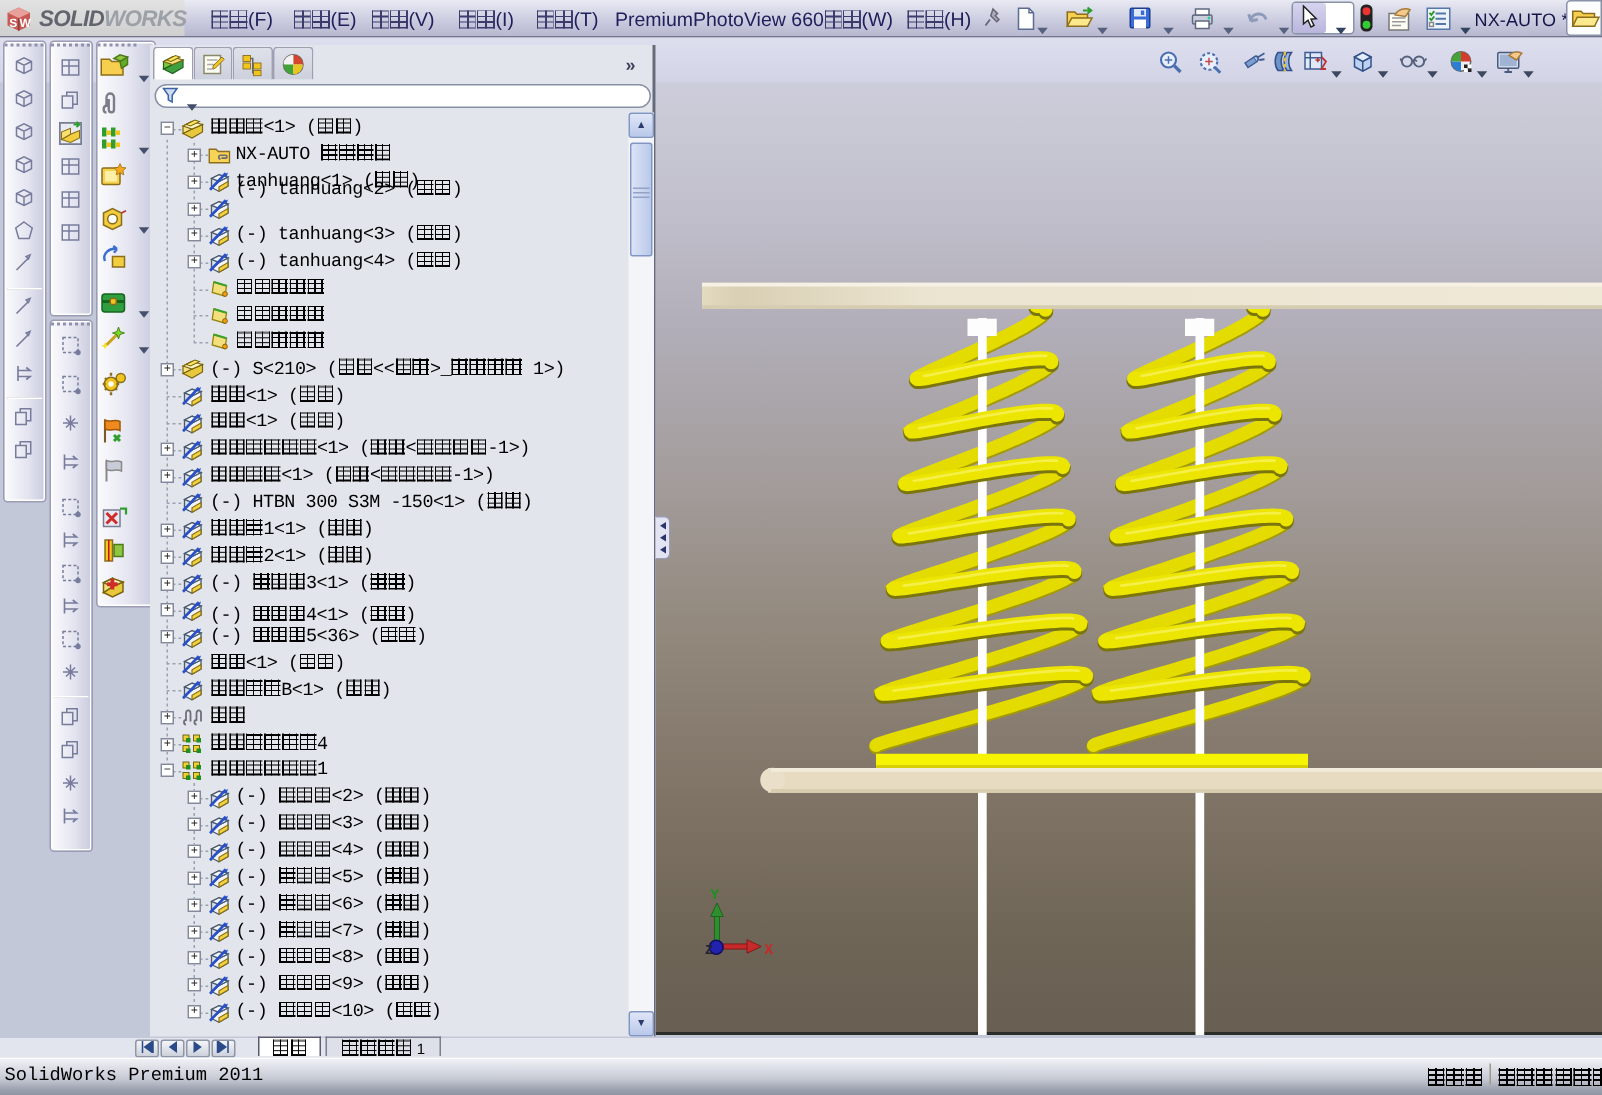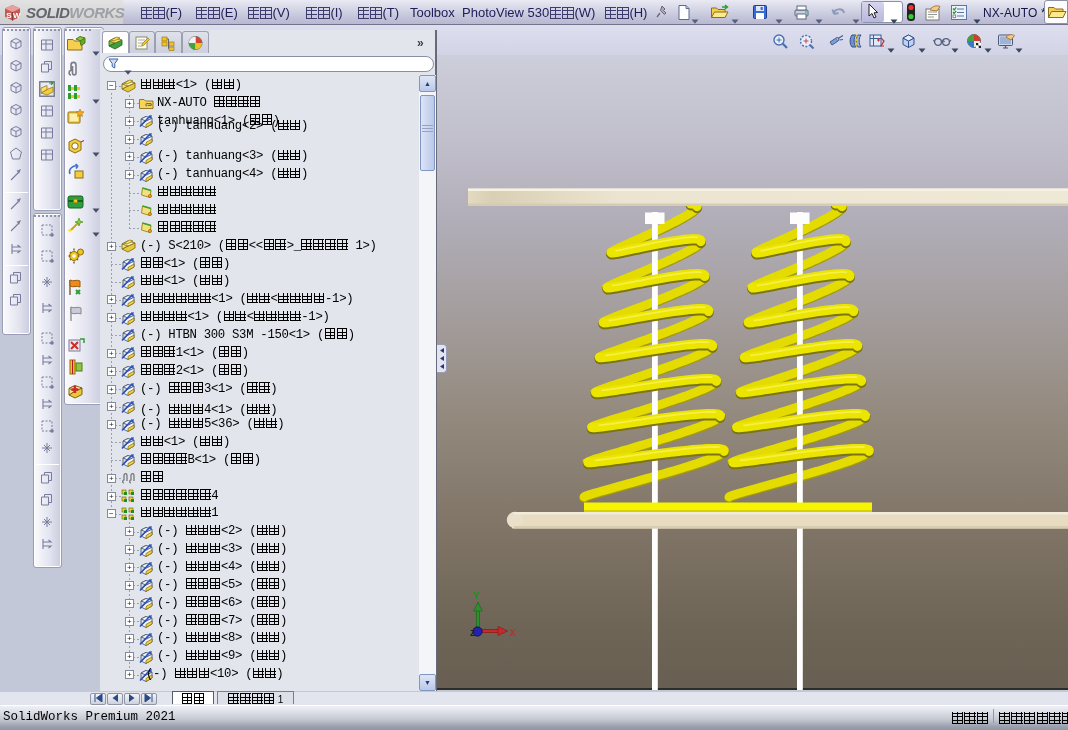--- a/index.html
+++ b/index.html
@@ -37,22 +37,22 @@
       <path d="M9.5 9 L9.5 17.5" stroke="#8a3a38"></path>
       <text x="3.2" y="15" font-size="8" font-weight="bold" fill="#fff" font-family="Liberation Sans">S</text>
       <text x="10" y="15" font-size="8" font-weight="bold" fill="#fff" font-family="Liberation Sans">W</text>
     </svg>
     <div class="abs" style="left:26px;top:4px;font:italic bold 15px 'Liberation Sans';color:#62656e;letter-spacing:-.5px">SOLID<span style="color:#9ca0a8">WORKS</span></div>
     <div class="menu" style="left:140px"><i class="cm"></i><i class="cm"></i>(F)</div>
     <div class="menu" style="left:195px"><i class="cm"></i><i class="cm"></i>(E)</div>
     <div class="menu" style="left:247px"><i class="cm"></i><i class="cm"></i>(V)</div>
     <div class="menu" style="left:305px"><i class="cm"></i><i class="cm"></i>(I)</div>
     <div class="menu" style="left:357px"><i class="cm"></i><i class="cm"></i>(T)</div>
-    <div class="menu" style="left:410px">Toolbox</div>
-    <div class="menu" style="left:462px">PhotoView 530</div>
+    <div class="menu" style="left:410px">Premium</div>
+    <div class="menu" style="left:462px">PhotoView 660</div>
     <div class="menu" style="left:549px"><i class="cm"></i><i class="cm"></i>(W)</div>
     <div class="menu" style="left:604px"><i class="cm"></i><i class="cm"></i>(H)</div>
     <div class="abs" style="left:655px;top:4px"><svg width="14" height="16" viewBox="0 0 14 16">
         <path d="M7 2 L10 5 L8.5 6.5 L11 9 L9.5 10.5 L5.5 6.5 Z" fill="#aab" stroke="#667"></path>
         <path d="M5 9 L2 13" stroke="#667" stroke-width="1.3"></path>
       </svg></div>
     <div class="abs" style="left:676px;top:4px"><svg width="16" height="17" viewBox="0 0 16 17">
         <path d="M3 1.5 L10 1.5 L13 4.5 L13 15.5 L3 15.5 Z" fill="#fff" stroke="#5b6b92" stroke-width="1"></path>
         <path d="M10 1.5 L10 4.5 L13 4.5" fill="none" stroke="#5b6b92"></path>
       </svg></div>
@@ -1053,21 +1053,21 @@
 <div class="hln" style="left:129px;top:675px;width:10px"></div>
 <div class="pm" style="left:125px;top:670.1px">+</div>
 <div class="ti" style="left:138px;top:666.6px"><svg width="17" height="16" viewBox="0 0 17 16">
       <path d="M3 12 L8 14.5 L14 11 L14 5 L8 8 Z" fill="#f2f4f8" stroke="#4a5a6e" stroke-width=".9"></path>
       <path d="M3 12 L3 6 L8 3.5 L8 8 Z" fill="#dbe1ea" stroke="#4a5a6e" stroke-width=".9"></path>
       <path d="M3 6 L8 3.5 L14 5 L8 8 Z" fill="#f6f8fb" stroke="#4a5a6e" stroke-width=".9"></path>
       <path d="M8 14.5 L14 11 L14 8 L8 11.5 Z" fill="#f2d242" stroke="#8a7111" stroke-width=".8"></path>
       <path d="M2 13.5 L12.5 2.5" stroke="#2a50c8" stroke-width="1.7" fill="none"></path>
       <path d="M11 3.5 L14 2 L13 5.2" fill="#2a50c8"></path>
     </svg></div>
-<div class="tt" style="left:146px;top:667.1px">(-) <i class="cj"></i><i class="cj"></i><i class="cj"></i>&lt;10&gt; (<i class="cj"></i><i class="cj"></i>)</div>
+<div class="tt" style="left:157px;top:667.1px">(-) <i class="cj"></i><i class="cj"></i><i class="cj"></i>&lt;10&gt; (<i class="cj"></i><i class="cj"></i>)</div>
 <div class="abs" style="left:419px;top:75px;width:17px;height:616px;background:#f4f5f8"></div>
 <div class="abs" style="left:419px;top:75px;width:17px;height:17px;background:linear-gradient(#dfe6f6,#b9c8ea);border:1px solid #8296c4;border-radius:2px;font-size:7px;color:#2c3a6c;text-align:center;line-height:16px">▲</div>
 <div class="abs" style="left:419px;top:674px;width:17px;height:17px;background:linear-gradient(#dfe6f6,#b9c8ea);border:1px solid #8296c4;border-radius:2px;font-size:7px;color:#2c3a6c;text-align:center;line-height:16px">▼</div>
 <div class="abs" style="left:420px;top:95px;width:15px;height:76px;background:linear-gradient(90deg,#dce4f6,#b9c8ea);border:1px solid #8296c4;border-radius:2px"></div>
 <div class="abs" style="left:422px;top:128px;width:11px;height:1px;background:#93a2c6;box-shadow:0 3px #93a2c6,0 -3px #93a2c6"></div>
 <div class="abs" style="left:437px;top:344px;width:10px;height:29px;background:#e3e4f2;border:1px solid #9a9cb8;border-left:none;border-radius:0 4px 4px 0"></div>
 <svg class="abs" style="left:439px;top:348px" width="6" height="22" viewBox="0 0 6 22">
     <g fill="#2e3470">
       <path d="M5 0 L5 5 L1 2.5 Z"></path>
       <path d="M5 8 L5 13 L1 10.5 Z"></path>
@@ -1083,16 +1083,16 @@
     </svg></div>
 <div class="navb" style="left:124px;top:693px;line-height:9px"><svg width="8" height="8" viewBox="0 0 8 8">
       <path d="M1 0 L6.5 4 L1 8 Z" fill="#2a4a8a"></path>
     </svg></div>
 <div class="navb" style="left:141px;top:693px;line-height:9px"><svg width="10" height="8" viewBox="0 0 10 8">
       <path d="M8 0 V8 M1 0 L6.5 4 L1 8 Z" stroke="#2a4a8a" fill="#2a4a8a"></path>
     </svg></div>
 <div class="abs" style="left:172px;top:691px;width:42px;height:13px;background:#fff;border:1px solid #585c6e;border-bottom:none;font-size:10px;text-align:center;padding-top:1px"><i class="cj"></i><i class="cj"></i></div>
 <div class="abs" style="left:217px;top:691px;width:77px;height:13px;background:#dde0e8;border:1px solid #7a7e90;border-bottom:none;font-size:10px;text-align:center;padding-top:1px"><i class="cj"></i><i class="cj"></i><i class="cj"></i><i class="cj"></i> 1</div>
 <div id="statusbar">
-    <div class="abs" style="left:3px;top:4px;font:12.5px 'Liberation Mono';color:#000">SolidWorks Premium 2021</div>
+    <div class="abs" style="left:3px;top:4px;font:12.5px 'Liberation Mono';color:#000">SolidWorks Premium 2011</div>
     <div class="abs" style="left:951px;top:5px;font-size:12px;white-space:nowrap"><i class="cs"></i><i class="cs"></i><i class="cs"></i></div>
     <div class="abs" style="left:993px;top:3px;width:1px;height:14px;background:#9a9a8a"></div>
     <div class="abs" style="left:998px;top:5px;font-size:12px;white-space:nowrap;width:75px;overflow:hidden"><i class="cs"></i><i class="cs"></i><i class="cs"></i><i class="cs"></i><i class="cs"></i><i class="cs"></i></div>
   </div>
 </body></html>

